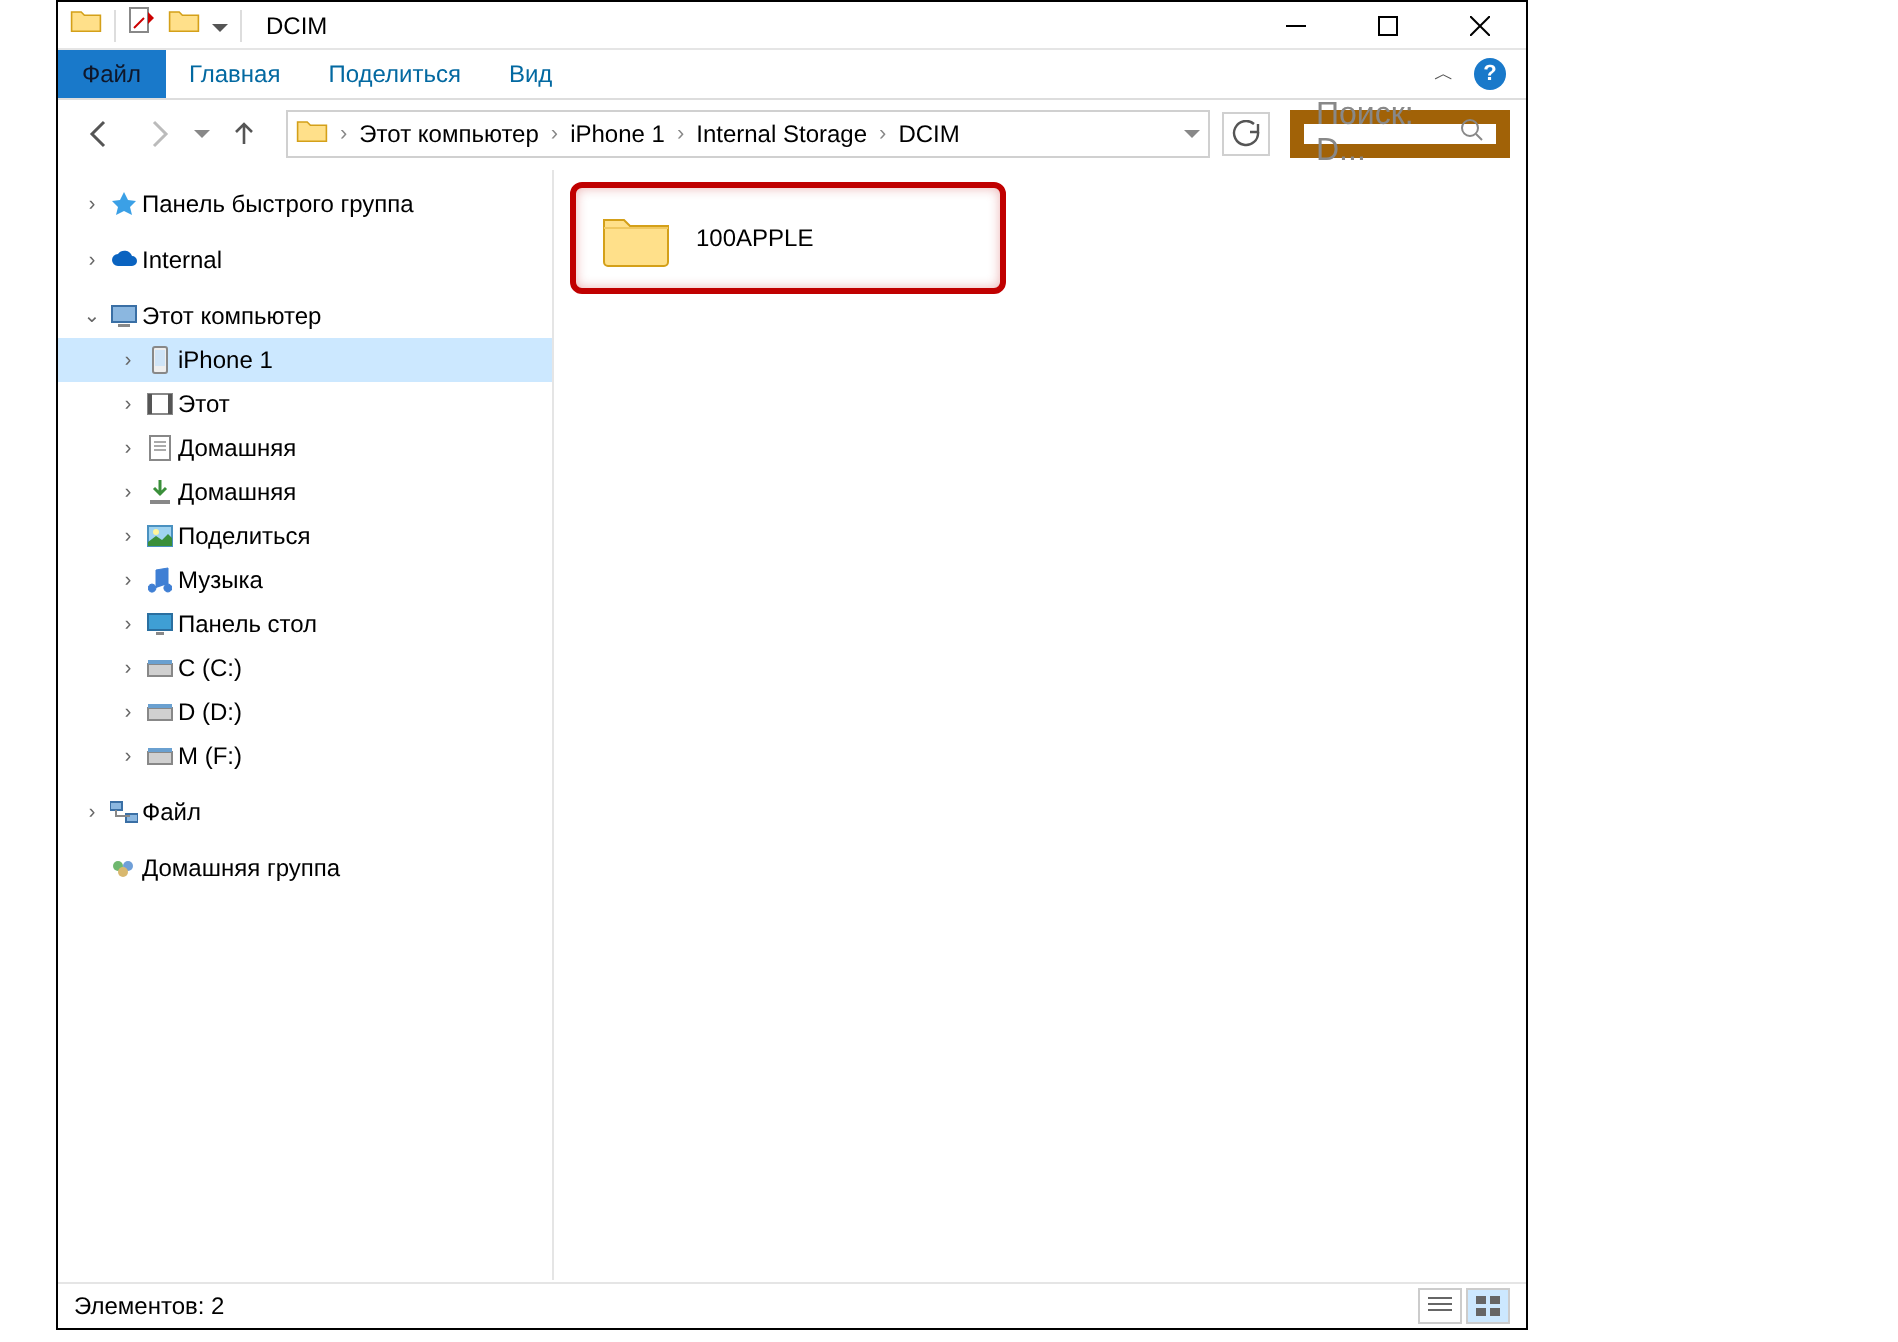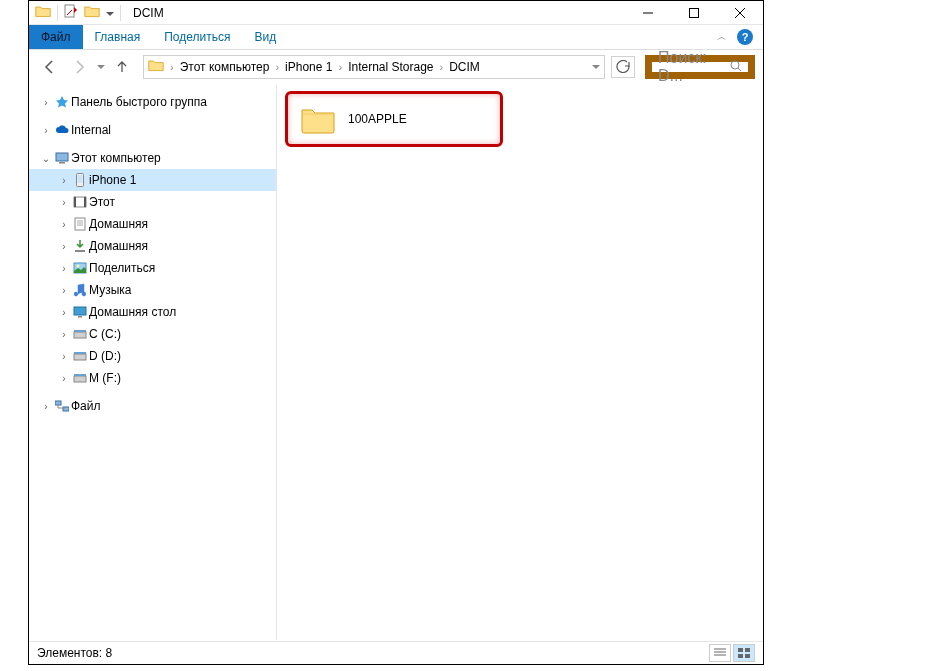--- a/index.html
+++ b/index.html
@@ -279,21 +279,21 @@
       </div>
       <div class="tree-item">
         <span class="indent1"></span>
           <span class="expand">›</span>
         <span class="ico">
             <svg width="14" height="12">
               <rect x="1" y="1" width="12" height="8" fill="#3f9fd4" stroke="#2a6fa0"></rect>
               <rect x="5" y="10" width="4" height="1.5" fill="#888"></rect>
             </svg>
           </span>
-        <span>Домашняя стол</span>
+        <span>Панель стол</span>
       </div>
       <div class="tree-item">
         <span class="indent1"></span>
           <span class="expand">›</span>
         <span class="ico">
             <svg width="14" height="10">
               <rect x="1" y="3" width="12" height="6" fill="#d0d0d0" stroke="#888"></rect>
               <rect x="1" y="1" width="12" height="2" fill="#6aa0d0"></rect>
             </svg>
           </span>
@@ -329,37 +329,49 @@
         <span class="ico">
             <svg width="14" height="12">
               <rect x="0" y="1" width="6" height="4" fill="#8bb7e0" stroke="#3a6fa5"></rect>
               <rect x="8" y="7" width="6" height="4" fill="#8bb7e0" stroke="#3a6fa5"></rect>
               <path d="M3 5 v3 h7" fill="none" stroke="#888"></path>
             </svg>
           </span>
         <span>Файл</span>
       </div>
       <div style="height:6px"></div>
+      <div class="tree-item">
+        <span class="indent0"></span>
+          <span class="expand"></span>
+        <span class="ico">
+            <svg width="14" height="12">
+              <circle cx="4" cy="5" r="2.5" fill="#6fb86f"></circle>
+              <circle cx="9" cy="5" r="2.5" fill="#6f9fd8"></circle>
+              <circle cx="6.5" cy="8" r="2.5" fill="#d8b86f"></circle>
+            </svg>
+          </span>
+        <span>Домашняя группа</span>
+      </div>
     </div>
 
     <div class="content">
       <div class="folder-item highlighted" style="left:8px">
         <span class="fi-icon">
           <svg width="36" height="30" viewBox="0 0 36 30">
               <path d="M2 6 h10 l3 3 h19 v18 a2 2 0 0 1 -2 2 h-28 a2 2 0 0 1 -2 -2 z" fill="#ffe08a" stroke="#d4a019"></path>
               <path d="M2 10 h32" stroke="#f0c860"></path>
             </svg>
         </span>
         <span class="fi-label">100APPLE</span>
       </div>
     </div>
   </div>
 
   <div class="status-bar">
-    <span>Элементов: 8</span>
+    <span>Элементов: 2</span>
     <span class="spacer"></span>
     <div class="view-btn">
         <svg width="12" height="10" stroke="#666">
           <line x1="0" y1="1" x2="12" y2="1"></line>
           <line x1="0" y1="4" x2="12" y2="4"></line>
           <line x1="0" y1="7" x2="12" y2="7"></line>
         </svg>
       </div>
     <div class="view-btn active">
         <svg width="12" height="10" fill="#666">

